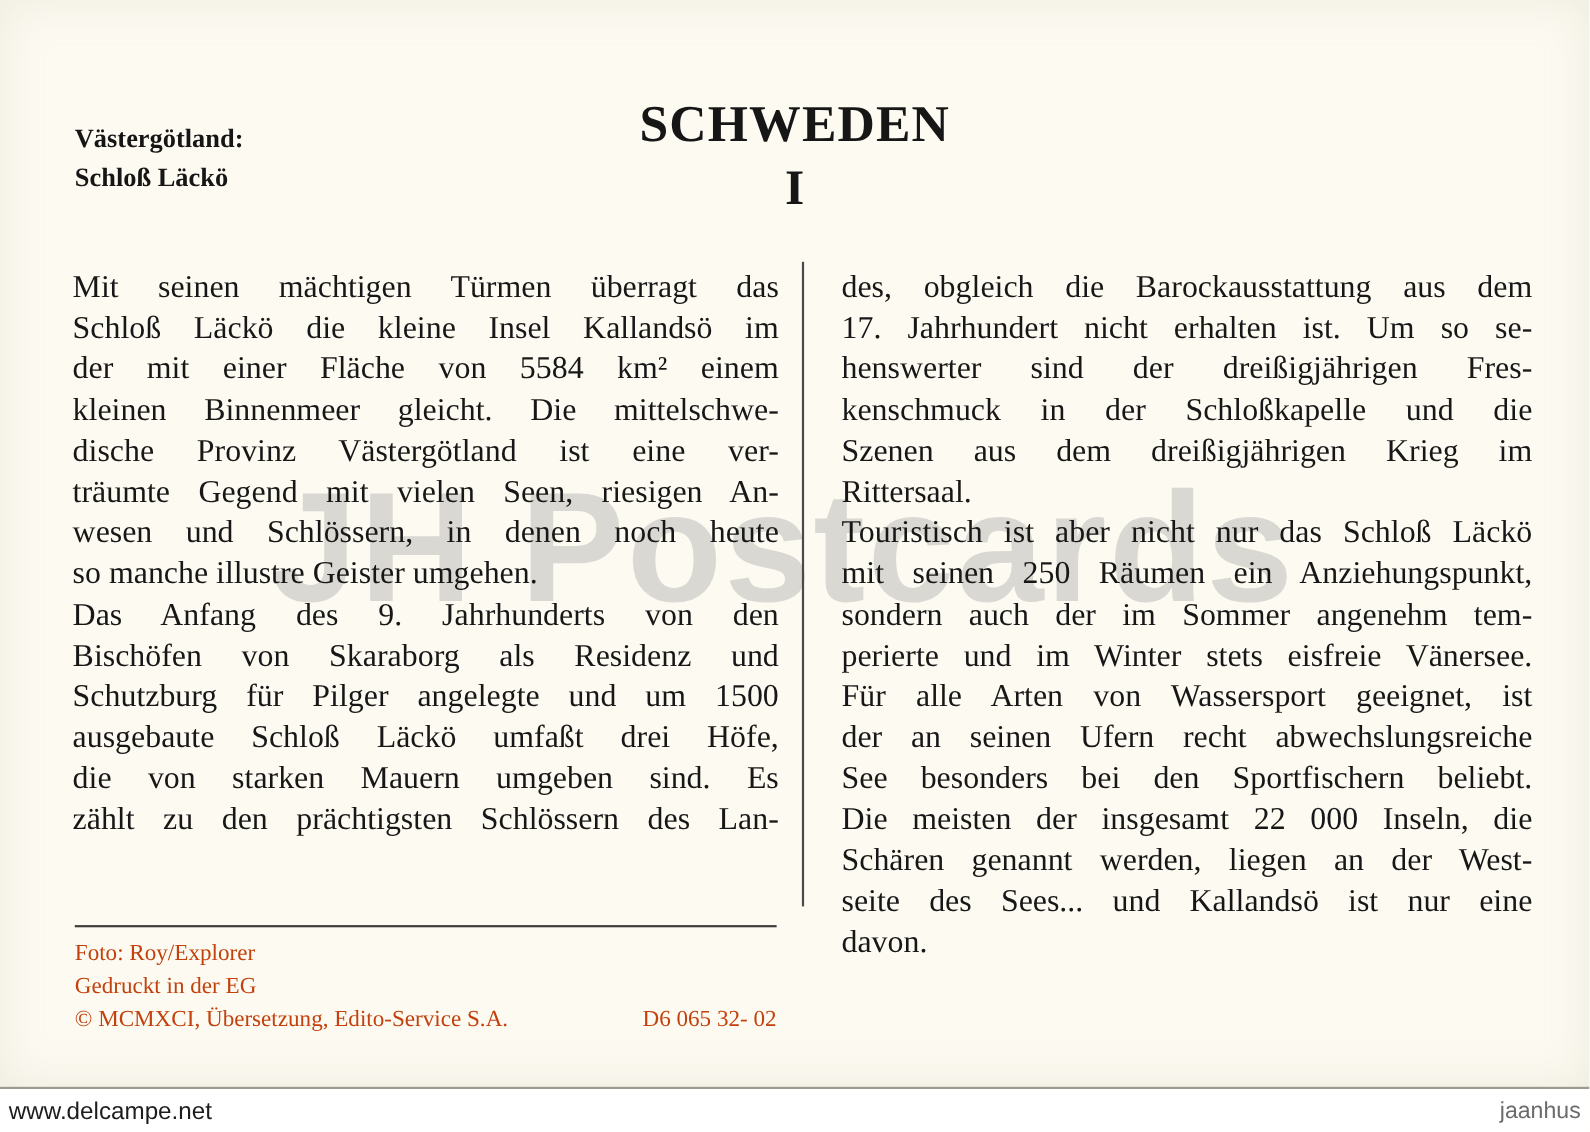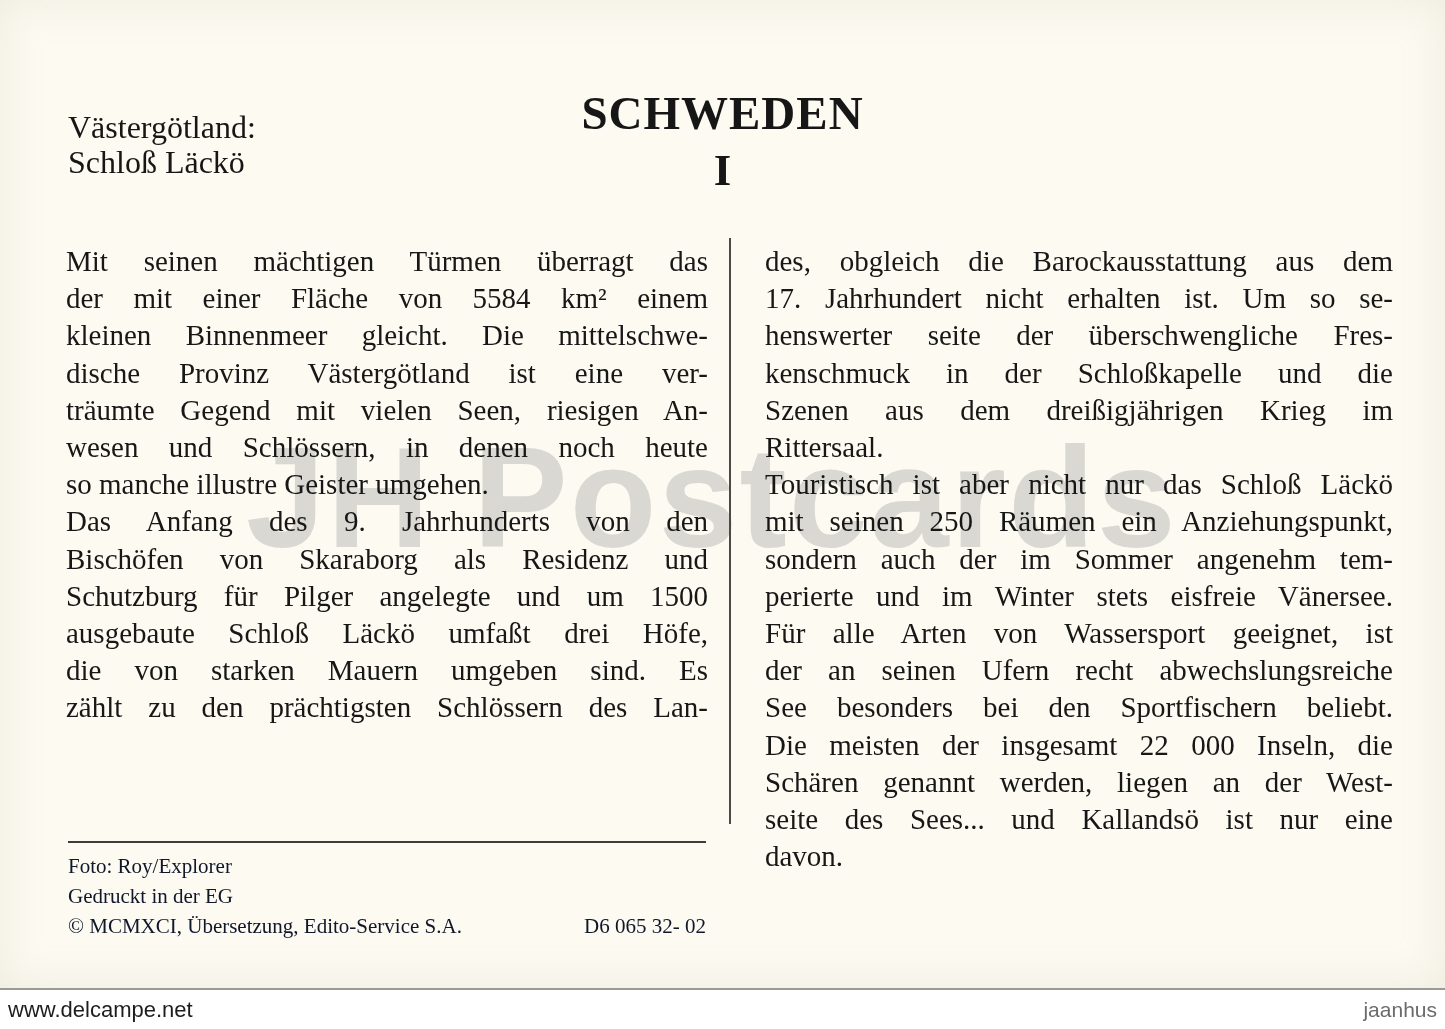--- a/index.html
+++ b/index.html
@@ -29,21 +29,21 @@
     color: #8c8c8c;
     opacity: 0.30;
     white-space: nowrap;
     z-index: 1;
     user-select: none;
   }
 
   
   .region-header {
     position: absolute; left: 68px; top: 110px;
-    font-weight: normal; font-size: 32px; line-height: 35px;
+    font-weight: bold; font-size: 24px; line-height: 35px;
     color: #161616; z-index: 2;
   }
   .card-title-block {
     position: absolute; left: 0; top: 88px; width: 1445px;
     text-align: center; z-index: 2; color: #161616;
   }
   .card-title {
     font-weight: bold; font-size: 47px; line-height: 50px; letter-spacing: 1px;
   }
   .card-numeral {
@@ -69,21 +69,21 @@
     width: 2px; height: 586px; background: #4a4a48; z-index: 2;
   }
 
   
   .credits-rule {
     position: absolute; left: 68px; top: 841px;
     width: 638px; height: 2px; background: #3c3c3a; z-index: 2;
   }
   .credits {
     position: absolute; left: 68px; top: 851px; width: 638px; z-index: 2;
-    font-size: 21px; line-height: 30px; color: #0f172a;
+    font-size: 21px; line-height: 30px; color: #c2410c;
   }
   .credits .row { display: flex; justify-content: space-between; }
 
   
   .bottombar {
     position: absolute; left: 0; top: 990px; width: 1445px; height: 39px;
     background: #ffffff;
     font-family: "Liberation Sans", sans-serif;
   }
   .delcampe-url {
@@ -110,41 +110,42 @@
     </div>
 
     <div class="card-title-block">
       <div class="card-title">SCHWEDEN</div>
       <div class="card-numeral">I</div>
     </div>
 
     <div class="col col-left">
 
     <div class="line">Mit seinen mächtigen Türmen überragt das</div>
+        <div class="line">Schloß Läckö die kleine Insel Kallandsö im</div>
         <div class="line">der mit einer Fläche von 5584 km² einem</div>
         <div class="line">kleinen Binnenmeer gleicht. Die mittelschwe-</div>
         <div class="line">dische Provinz Västergötland ist eine ver-</div>
         <div class="line">träumte Gegend mit vielen Seen, riesigen An-</div>
         <div class="line">wesen und Schlössern, in denen noch heute</div>
         <div class="line" data-end="true">so manche illustre Geister umgehen.</div>
         <div class="line">Das Anfang des 9. Jahrhunderts von den</div>
         <div class="line">Bischöfen von Skaraborg als Residenz und</div>
         <div class="line">Schutzburg für Pilger angelegte und um 1500</div>
         <div class="line">ausgebaute Schloß Läckö umfaßt drei Höfe,</div>
         <div class="line">die von starken Mauern umgeben sind. Es</div>
         <div class="line">zählt zu den prächtigsten Schlössern des Lan-</div>
       </div>
 
     <div class="v-divider"></div>
 
     <div class="col col-right">
 
     <div class="line">des, obgleich die Barockausstattung aus dem</div>
         <div class="line">17. Jahrhundert nicht erhalten ist. Um so se-</div>
-        <div class="line">henswerter seite der überschwengliche Fres-</div>
+        <div class="line">henswerter sind der dreißigjährigen Fres-</div>
         <div class="line">kenschmuck in der Schloßkapelle und die</div>
         <div class="line">Szenen aus dem dreißigjährigen Krieg im</div>
         <div class="line" data-end="true">Rittersaal.</div>
         <div class="line">Touristisch ist aber nicht nur das Schloß Läckö</div>
         <div class="line">mit seinen 250 Räumen ein Anziehungspunkt,</div>
         <div class="line">sondern auch der im Sommer angenehm tem-</div>
         <div class="line">perierte und im Winter stets eisfreie Vänersee.</div>
         <div class="line">Für alle Arten von Wassersport geeignet, ist</div>
         <div class="line">der an seinen Ufern recht abwechslungsreiche</div>
         <div class="line">See besonders bei den Sportfischern beliebt.</div>

